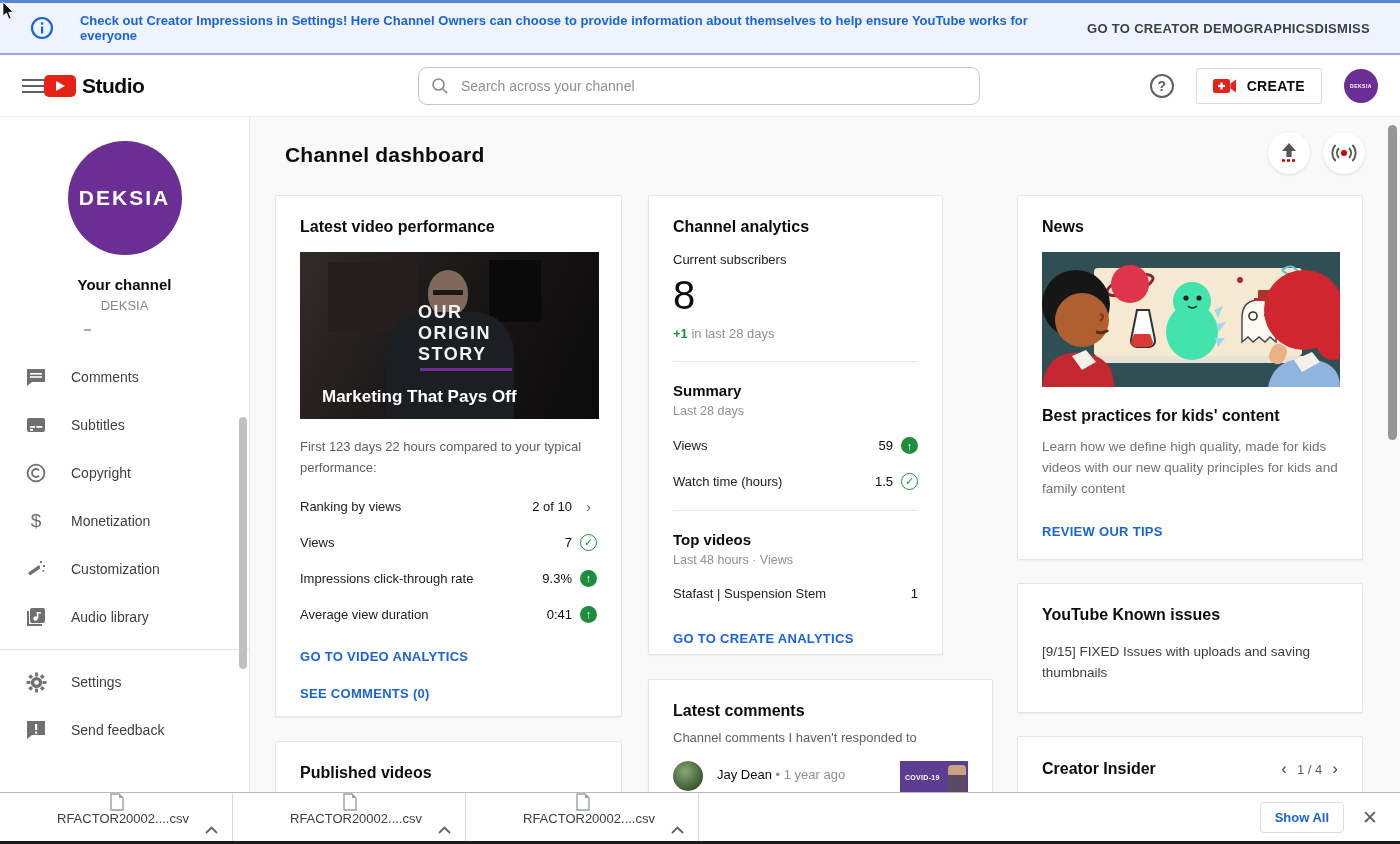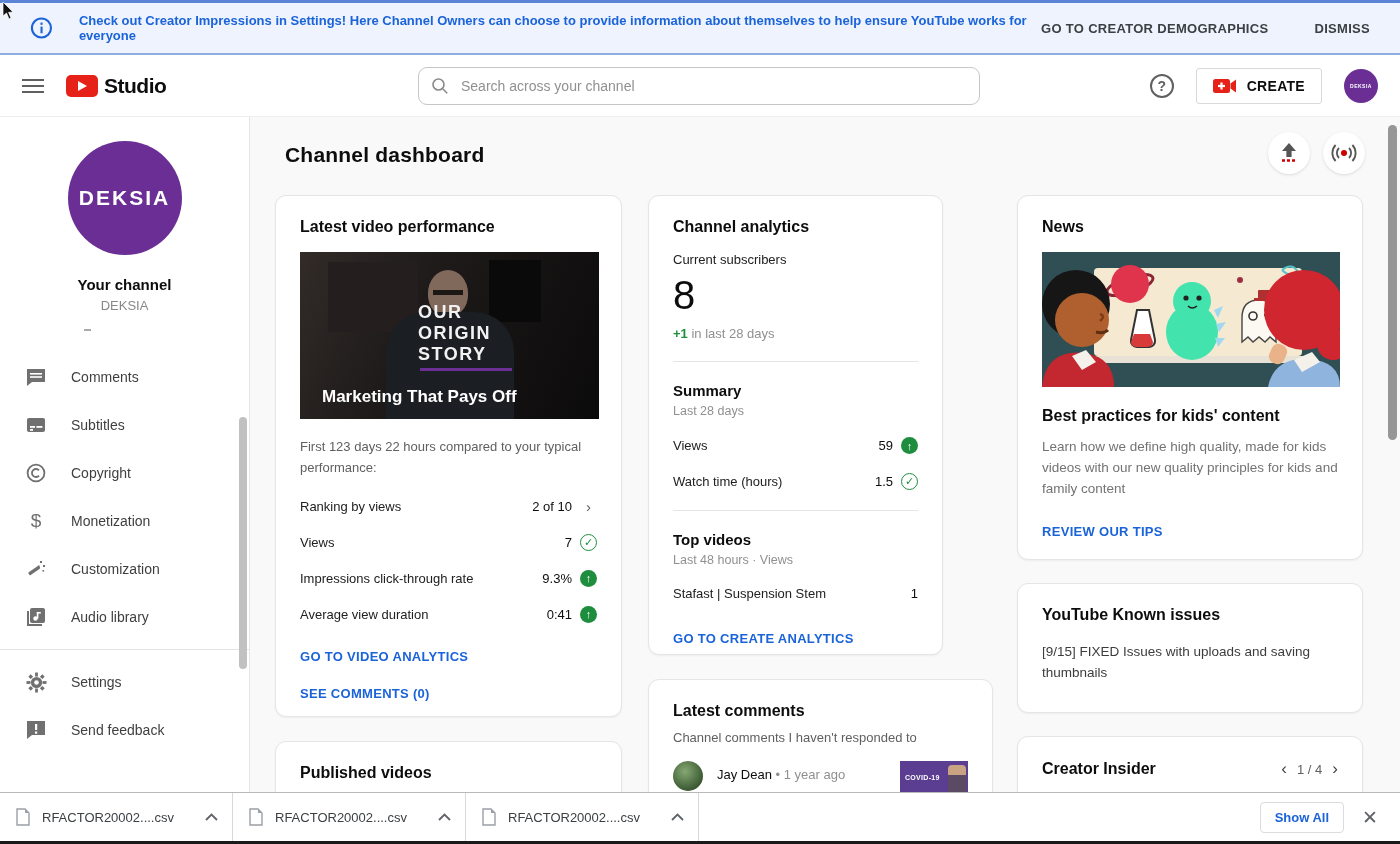--- a/index.html
+++ b/index.html
@@ -3,29 +3,29 @@
 <meta charset="utf-8">
 <style>
   * { margin:0; padding:0; box-sizing:border-box; }
   html,body { width:1400px; height:844px; overflow:hidden;
     font-family:"Liberation Sans","DejaVu Sans",sans-serif; background:#fff; color:#030303; }
 
   
   .banner { height:55px; background:#eef3fd; border-top:3px solid #5b84d6; border-bottom:2px solid #8fadе8;
     border-bottom:2px solid #8fade0; display:flex; align-items:center; padding:0 30px; position:relative; }
   .banner-msg { color:#1a63d9; font-size:13px; font-weight:bold; margin-left:26px; }
-  .banner-actions { margin-left:auto; display:flex; align-items:center; gap:46px; }
+  .banner-actions { margin-left:auto; display:flex; align-items:center; }
   .banner-btn { font-size:13px; font-weight:bold; color:#3c4043; letter-spacing:.3px; cursor:pointer; white-space:nowrap; }
   .cursor-arrow { position:absolute; left:2px; top:-1px; }
 
   
   .header { height:62px; background:#fff; display:flex; align-items:center; position:relative; border-bottom:1px solid #eee; }
   .hamburger { margin-left:22px; width:22px; cursor:pointer; }
   .hamburger div { height:2px; background:#606060; margin:4px 0; }
-  .logo { display:flex; align-items:center; margin-left:22px; cursor:pointer;text-align:right; }
+  .logo { display:flex; align-items:center; cursor:pointer;text-align:right; }
   .yt-badge { width:32px; height:22px; background:#e62117; border-radius:5px; display:flex; align-items:center; justify-content:center; }
   .yt-badge span { width:0; height:0; border-left:9px solid #fff; border-top:5px solid transparent; border-bottom:5px solid transparent; }
   .logo-text { font-size:21px; font-weight:bold; color:#0d0d0d; margin-left:6px; letter-spacing:-.5px; }
   .search-wrap { position:absolute; left:418px; top:12px; width:562px; height:38px; border:1px solid #c6c6c6; border-radius:9px;
     background:#fff; display:flex; align-items:center; padding:0 12px; }
   .search-wrap input { border:0; outline:none; flex:1; margin-left:12px; font-size:14px; color:#606060; font-family:inherit; background:transparent; }
   .search-wrap input::placeholder { color:#909090; }
   .header-right { margin-left:auto; display:flex; align-items:center; gap:22px; padding-right:22px; }
   .help-btn { width:24px; height:24px; border:2px solid #606060; border-radius:50%; display:flex; align-items:center; justify-content:center;
     font-size:14px; font-weight:bold; color:#606060; cursor:pointer; }
@@ -50,21 +50,21 @@
   .nav-label { margin-left:24px; font-size:14px; color:#3f3f3f; }
   .nav-divider { border-top:1px solid #e4e4e4; margin:8px 0; }
   .side-scroll { position:absolute; right:2px; top:300px; width:8px; height:252px; background:#c1c1c1; border-radius:4px; }
 
   .main { flex:1; background:#f9f9f9; position:relative; overflow:hidden; }
   .page-title { position:absolute; left:35px; top:26px; font-size:21px; font-weight:bold; color:#0d0d0d; letter-spacing:.2px; }
   .round-btn { position:absolute; width:42px; height:42px; background:#fff; border-radius:50%; box-shadow:0 1px 3px rgba(0,0,0,.12);
     display:flex; align-items:center; justify-content:center; cursor:pointer; }
   .page-scrollbar { position:absolute; right:3px; top:8px; width:9px; height:315px; background:#969696; border-radius:5px; }
 
-  .card { position:absolute; background:#fff; border:1px solid #e5e5e5; border-radius:11px; box-shadow:0 1px 2px rgba(0,0,0,.05); overflow:hidden; }
+  .card { position:absolute; background:#fff; border:1px solid #e5e5e5; border-radius:2px; box-shadow:0 1px 2px rgba(0,0,0,.05); overflow:hidden; }
   .card-pad { padding:22px 24px; }
   .card-title { font-size:16px; font-weight:bold; color:#0d0d0d; }
 
   
   .thumb { margin-top:16px; width:299px; height:167px; position:relative; cursor:pointer;
     background:linear-gradient(115deg,#322b28 0%,#1d1a19 40%,#121010 75%,#0c0b0b 100%); overflow:hidden; }
   .thumb .monitor { position:absolute; right:58px; top:8px; width:52px; height:62px; background:#0a0a0a; }
   .thumb .shelf { position:absolute; left:28px; top:10px; width:90px; height:70px; background:#241f1e; }
   .thumb .head { position:absolute; left:128px; top:18px; width:40px; height:46px; border-radius:50% 50% 45% 45%; background:#80695a; }
   .thumb .glasses { position:absolute; left:133px; top:38px; width:30px; height:5px; background:#1c1816; }
@@ -108,21 +108,21 @@
   .news-body { font-size:13.5px; color:#737373; line-height:1.55; margin-top:12px; }
 
   
   .ci-head { display:flex; align-items:center; }
   .ci-pager { margin-left:auto; display:flex; align-items:center; gap:10px; font-size:13px; color:#606060; }
   .ci-pager .pchev { font-size:17px; color:#444; cursor:pointer; }
 
   
   .downloads { position:absolute; left:0; bottom:0; width:1400px; height:52px; background:#fff; border-top:1px solid #b9b9b9;
     border-bottom:3px solid #1a1a1a; display:flex; align-items:center; z-index:20; }
-  .dl-item { width:233px; height:100%; display:flex; align-items:center; padding:0 14px 0 16px; border-right:1px solid #d8d8d8; cursor:pointer; }
+  .dl-item { width:233px; height:100%; display:flex; align-items:center; padding:0 14px 0 16px; border-right:1px solid #d8d8d8; cursor:pointer;flex-direction:column; }
   .dl-name { font-size:13px; color:#3c4043; margin-left:12px; }
   .dl-caret { margin-left:auto; color:#5f6368; }
   .dl-right { margin-left:auto; display:flex; align-items:center; gap:18px; padding-right:22px; }
   .show-all { border:1px solid #dadce0; border-radius:4px; background:#fff; color:#1a63d9; font-weight:bold; font-size:13px;
     padding:7px 14px; cursor:pointer; font-family:inherit; }
   .dl-close { font-size:19px; color:#5f6368; cursor:pointer; }
 </style>
 </head>
 <body>
 

